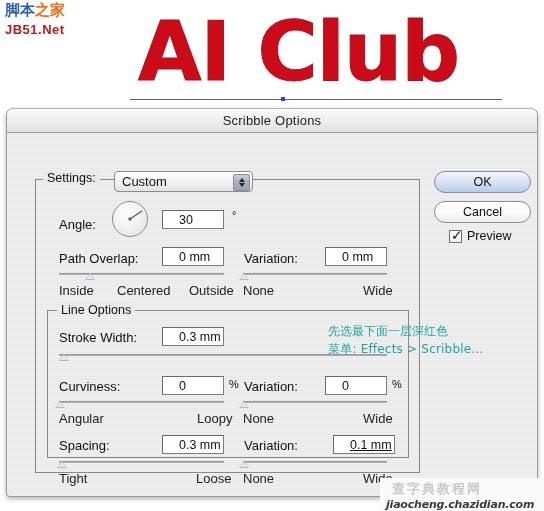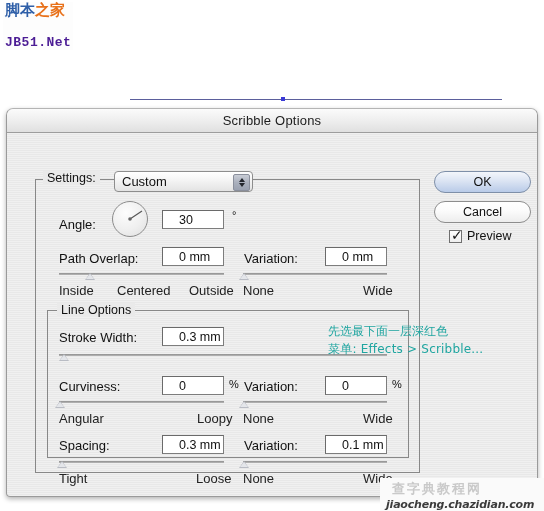--- a/index.html
+++ b/index.html
@@ -23,23 +23,23 @@
   }
   #wm-top .cn{
     font-size:15px;font-weight:bold;
     font-family:"DejaVu Sans",sans-serif;
     letter-spacing:0px;
     white-space:nowrap;
   }
   #wm-top .cn .b{color:#2f5fa8;}
   #wm-top .cn .o{color:#e8711a;}
   #wm-top .lat{
-    font-size:13px;font-weight:bold;color:#4c1d95;
-    font-family:Liberation Mono, monospace;
-    letter-spacing:0.5px;margin-top:17px;
+    font-size:13px;font-weight:bold;color:#b91c1c;
+    font-family:Liberation Sans, sans-serif;
+    letter-spacing:0.5px;margin-top:4px;
   }
   #aiclub{
     position:absolute;left:138px;top:6px;
     font-family:"DejaVu Sans","Liberation Sans",sans-serif;
     font-size:82px;font-weight:bold;
     color:#cc0b18;
     letter-spacing:-1px;
     line-height:92px;
     white-space:nowrap;
     -webkit-text-stroke:1px #b0101b;
@@ -249,20 +249,21 @@
 </head>
 <body>
 
 <div id="artboard">
 
   <div id="wm-top">
     <div class="cn"><span class="b">脚本</span><span class="o">之家</span></div>
     <div class="lat">JB51.Net</div>
   </div>
 
+  <div id="aiclub">AI Club</div>
   <div id="baseline"></div>
   <div id="anchorpt"></div>
 
 </div>
 
 <div id="dialog">
 
   <div id="titlebar">
     <div class="t">Scribble Options</div>
   </div>
@@ -351,21 +352,21 @@
     <div class="slider-thumb" style="left:232px;top:268px;"></div>
     <div class="lbl-sm" style="left:236px;top:278px;">None</div>
     <div class="lbl-sm" style="left:356px;top:278px;">Wide</div>
 
     <div class="lbl" style="left:52px;top:305px;">Spacing:</div>
     <div class="field" style="left:155px;top:302px;width:62px;">
       <span>0.3 mm</span>
     </div>
 
     <div class="lbl" style="left:237px;top:305px;">Variation:</div>
-    <div class="field" style="left:318px;top:302px;width:62px;">
+    <div class="field" style="left:326px;top:302px;width:62px;text-decoration:underline;">
       <span>0.1 mm</span>
     </div>
 
     <div class="slider-track" style="left:52px;top:328px;width:165px;"></div>
     <div class="slider-thumb" style="left:50px;top:328px;"></div>
     <div class="lbl-sm" style="left:52px;top:338px;">Tight</div>
     <div class="lbl-sm" style="left:189px;top:338px;">Loose</div>
 
     <div class="slider-track" style="left:236px;top:328px;width:144px;"></div>
     <div class="slider-thumb" style="left:232px;top:328px;"></div>

